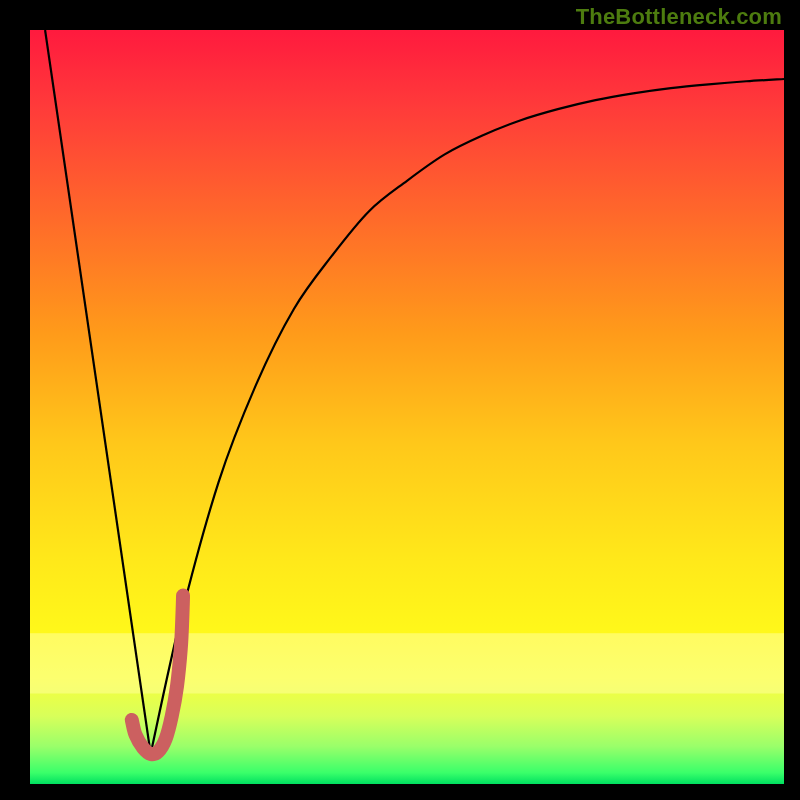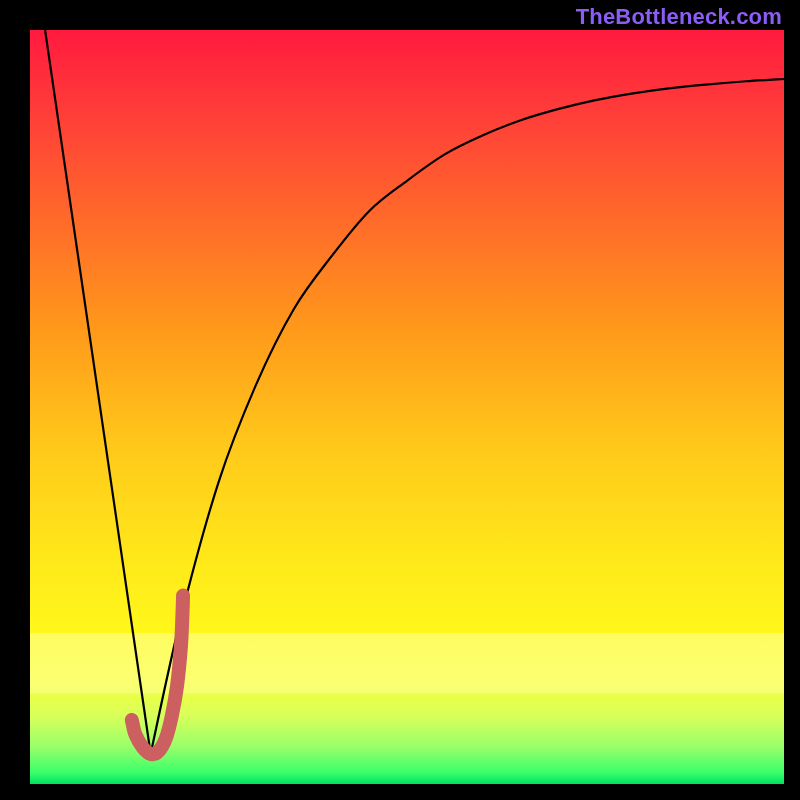--- a/index.html
+++ b/index.html
@@ -16,21 +16,21 @@
     height: 800px;
     background: #000;
   }
   .watermark {
     position: absolute;
     top: 4px;
     right: 18px;
     font-family: Arial, Helvetica, sans-serif;
     font-size: 22px;
     font-weight: 600;
-    color: #8b5cf6;
+    color: #4d7c0f;
     letter-spacing: 0.2px;
     z-index: 5;
   }
   svg.plot {
     position: absolute;
     top: 0;
     left: 0;
     width: 800px;
     height: 800px;
   }

